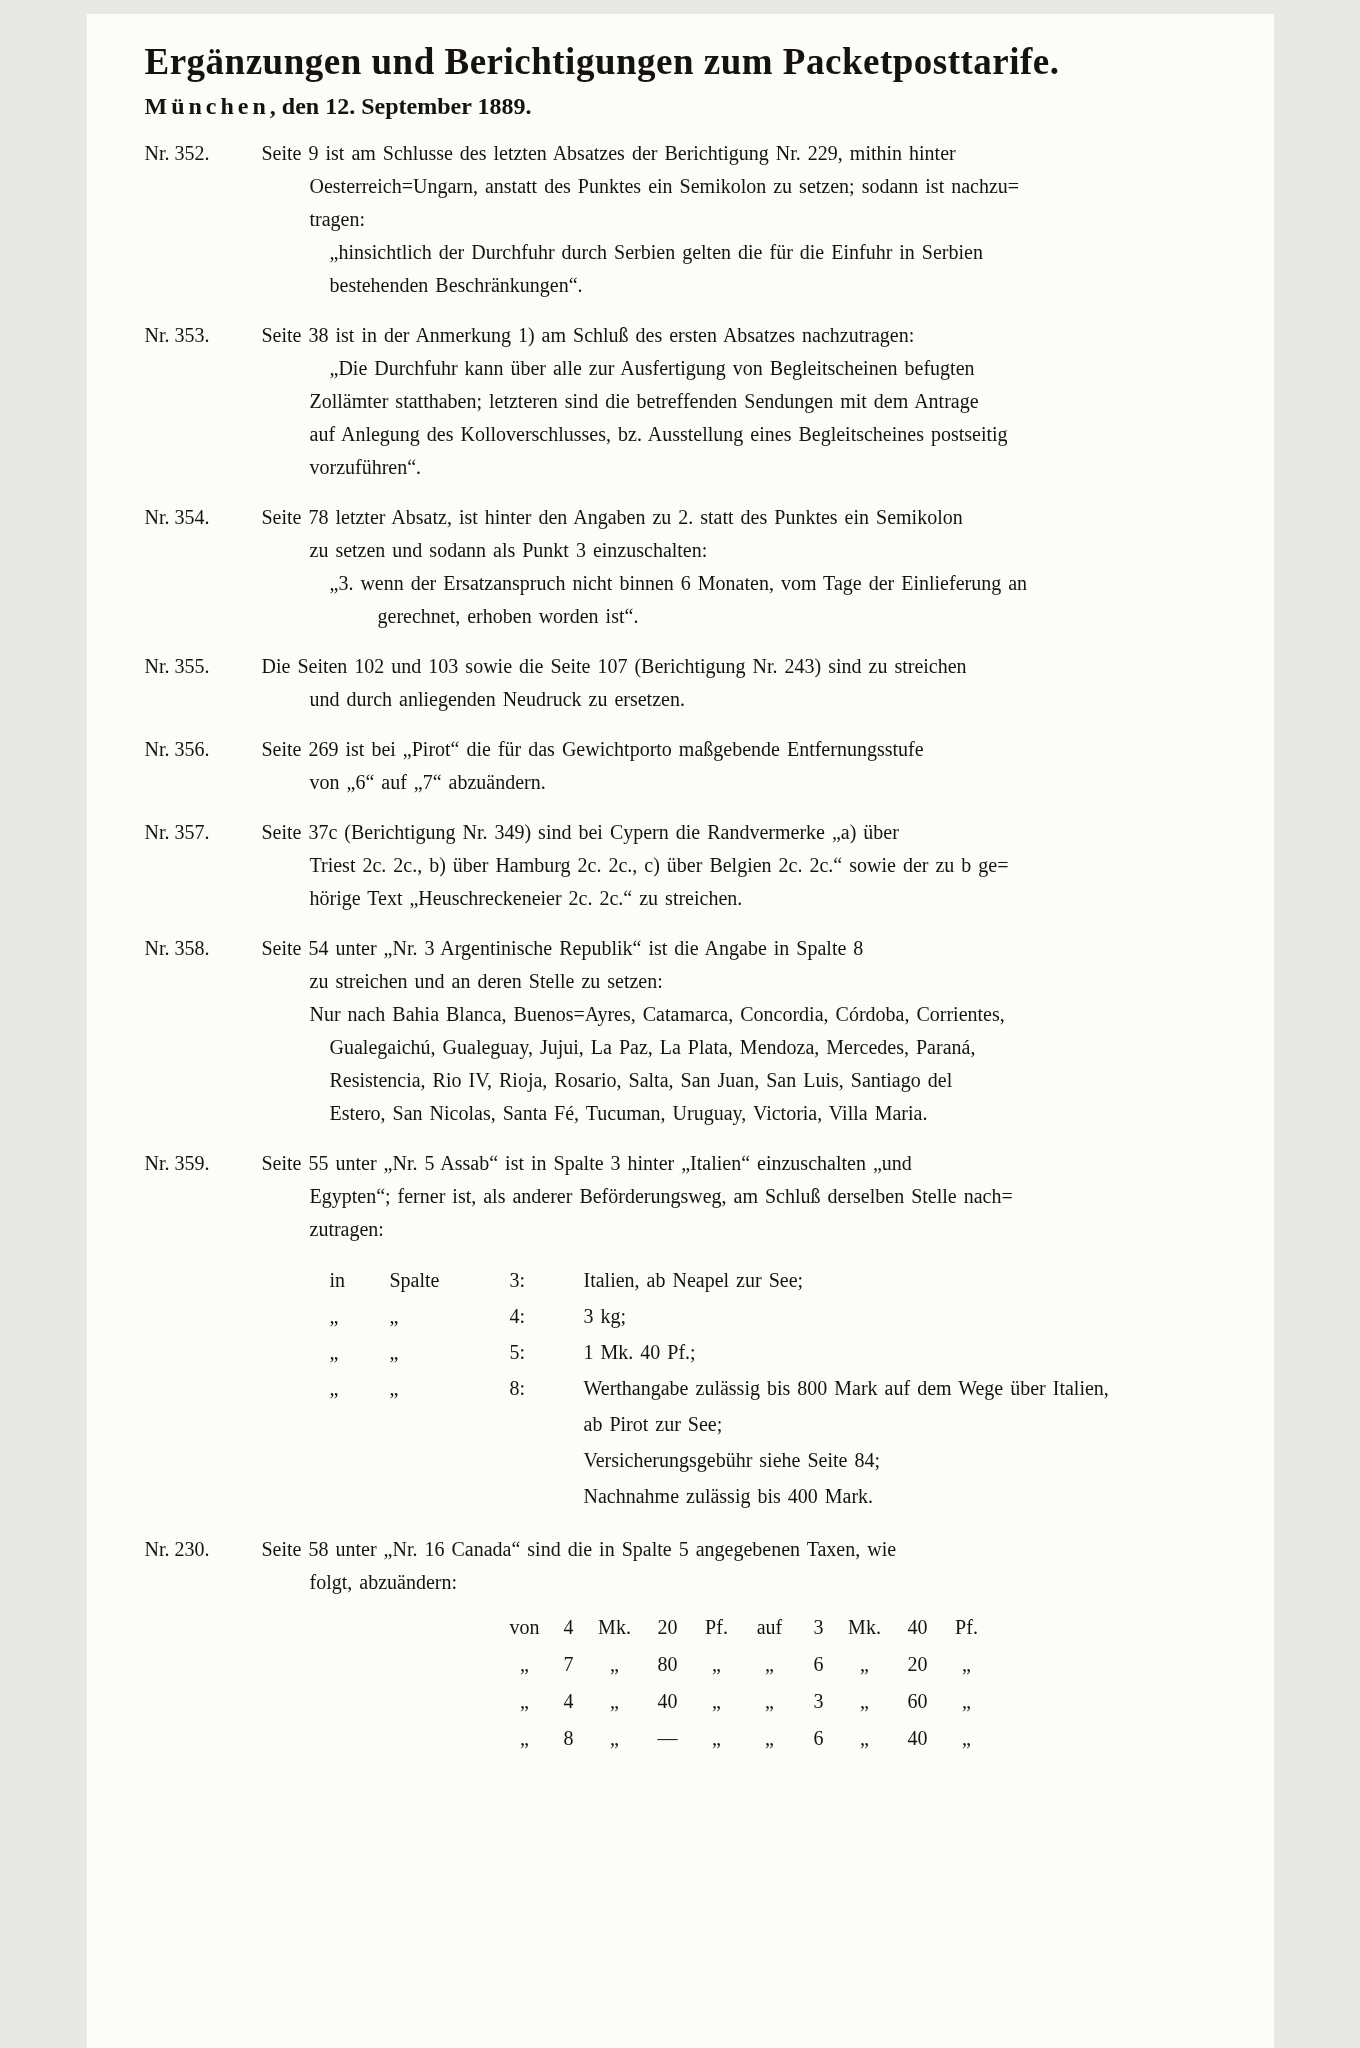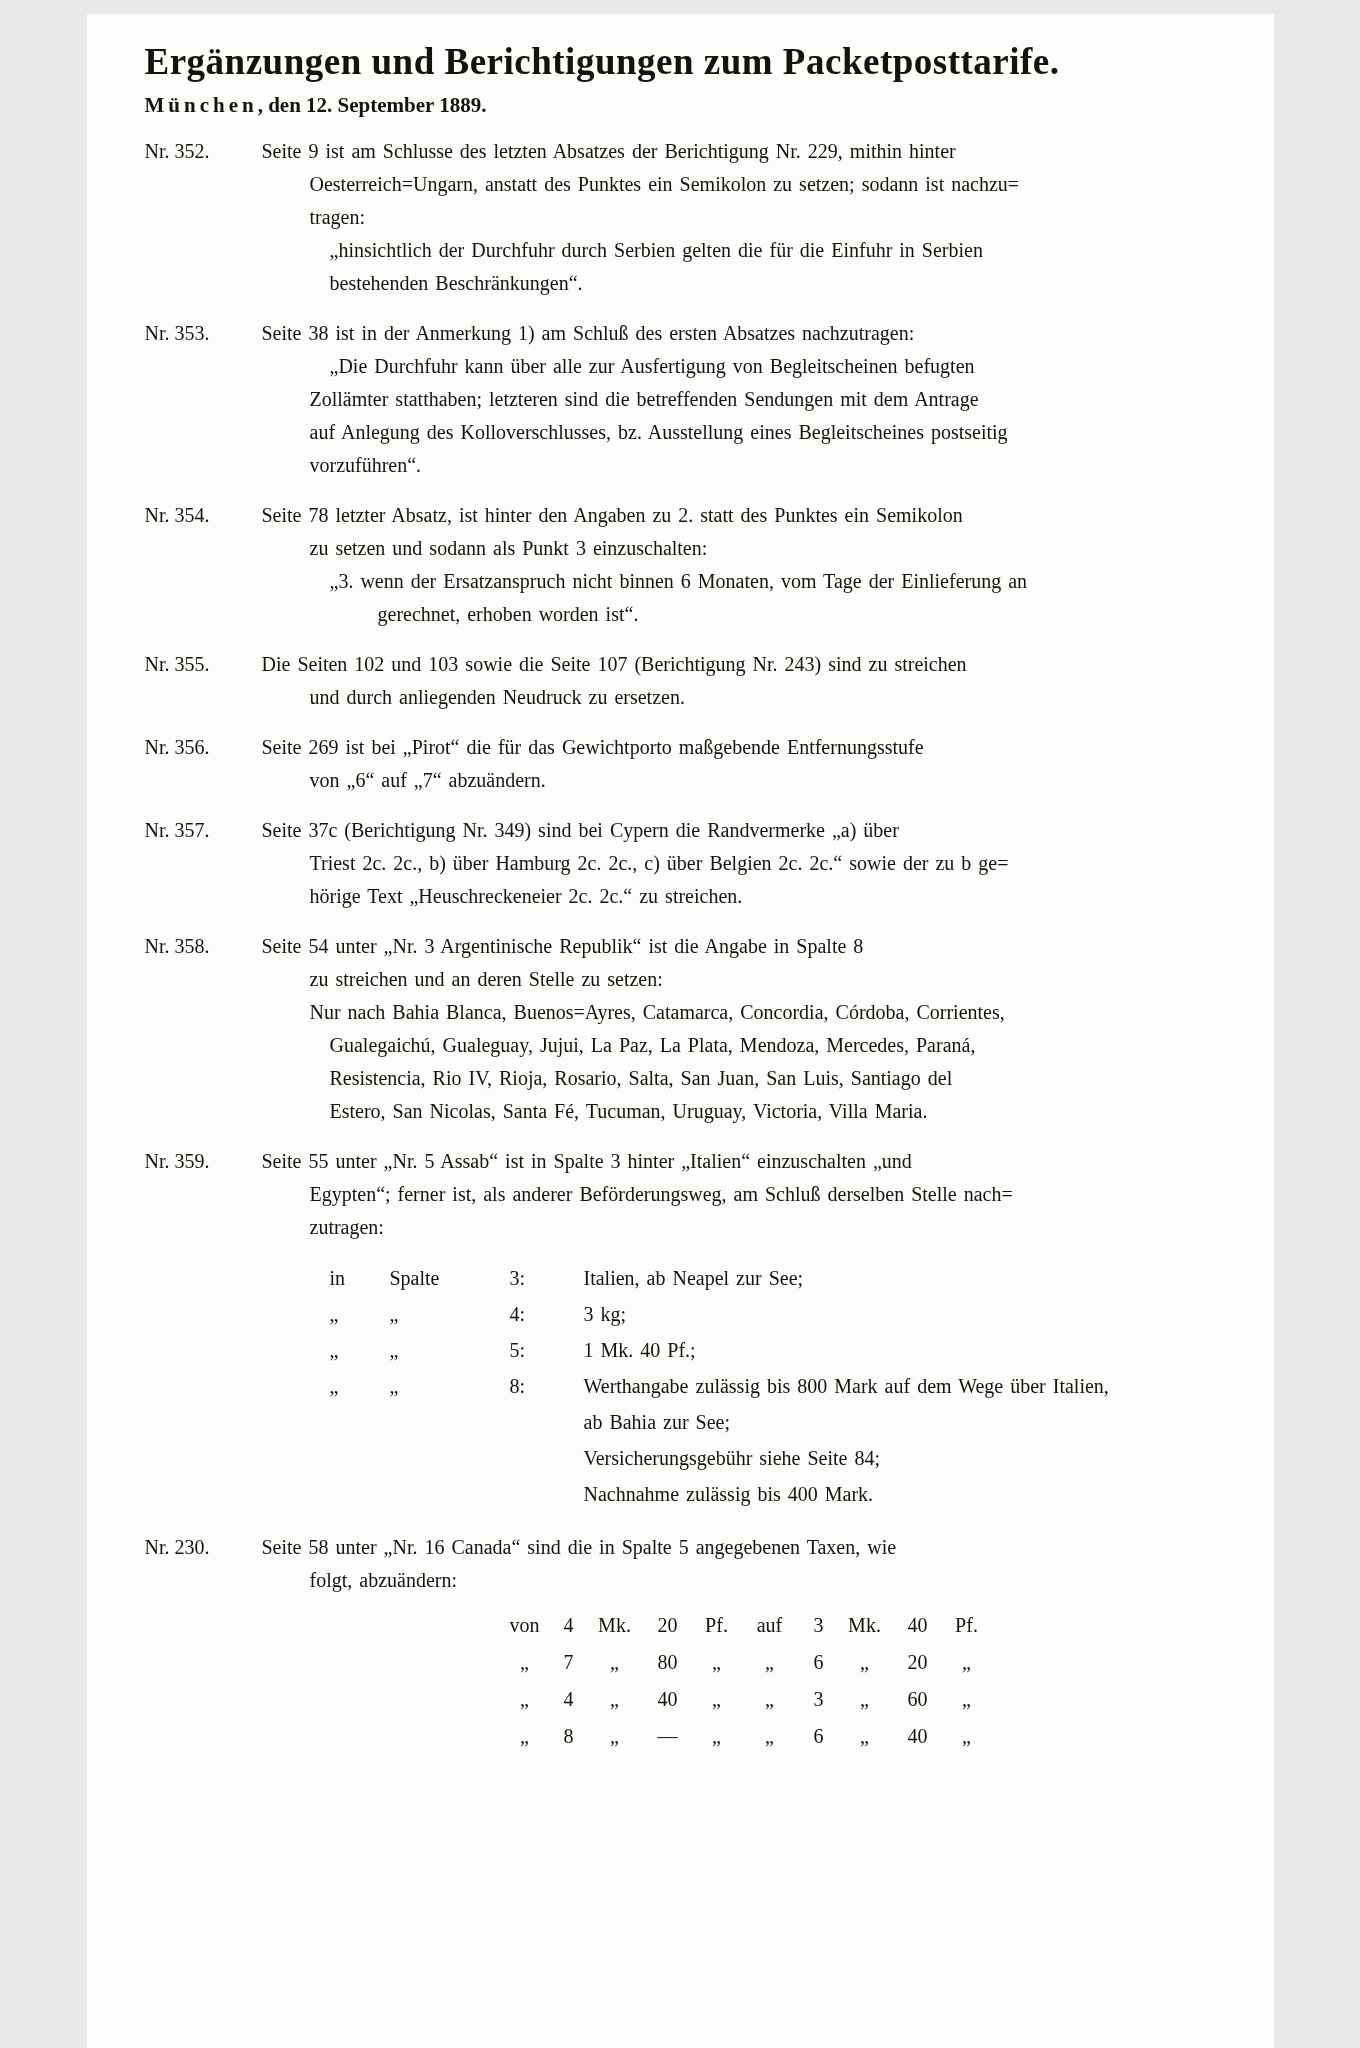--- a/index.html
+++ b/index.html
@@ -16,21 +16,21 @@
     overflow: hidden;
   }
   .title {
     font-size: 37px;
     font-weight: bold;
     letter-spacing: 0.5px;
     margin: 0 0 10px 0;
     white-space: nowrap;
   }
   .dateline {
-    font-size: 21px;
+    font-size: 24px;
     font-weight: bold;
     margin: 0 0 6px 0;
     white-space: nowrap;
   }
   .dateline .city { letter-spacing: 4px; }
   .entries { }
   .entry {
     display: flex;
     align-items: flex-start;
     margin-top: 17px;
@@ -159,21 +159,21 @@
             <div class="sc">„</div>
             <div class="sc">5:</div>
             <div class="sc">1 Mk. 40 Pf.;</div>
             <div class="sc">„</div>
             <div class="sc">„</div>
             <div class="sc">8:</div>
             <div class="sc">Werthangabe zulässig bis 800 Mark auf dem Wege über Italien,</div>
             <div class="sc"></div>
             <div class="sc"></div>
             <div class="sc"></div>
-            <div class="sc">ab Bahia zur See;</div>
+            <div class="sc">ab Pirot zur See;</div>
             <div class="sc"></div>
             <div class="sc"></div>
             <div class="sc"></div>
             <div class="sc">Versicherungsgebühr siehe Seite 84;</div>
             <div class="sc"></div>
             <div class="sc"></div>
             <div class="sc"></div>
             <div class="sc">Nachnahme zulässig bis 400 Mark.</div>
           </div>
         </div>

